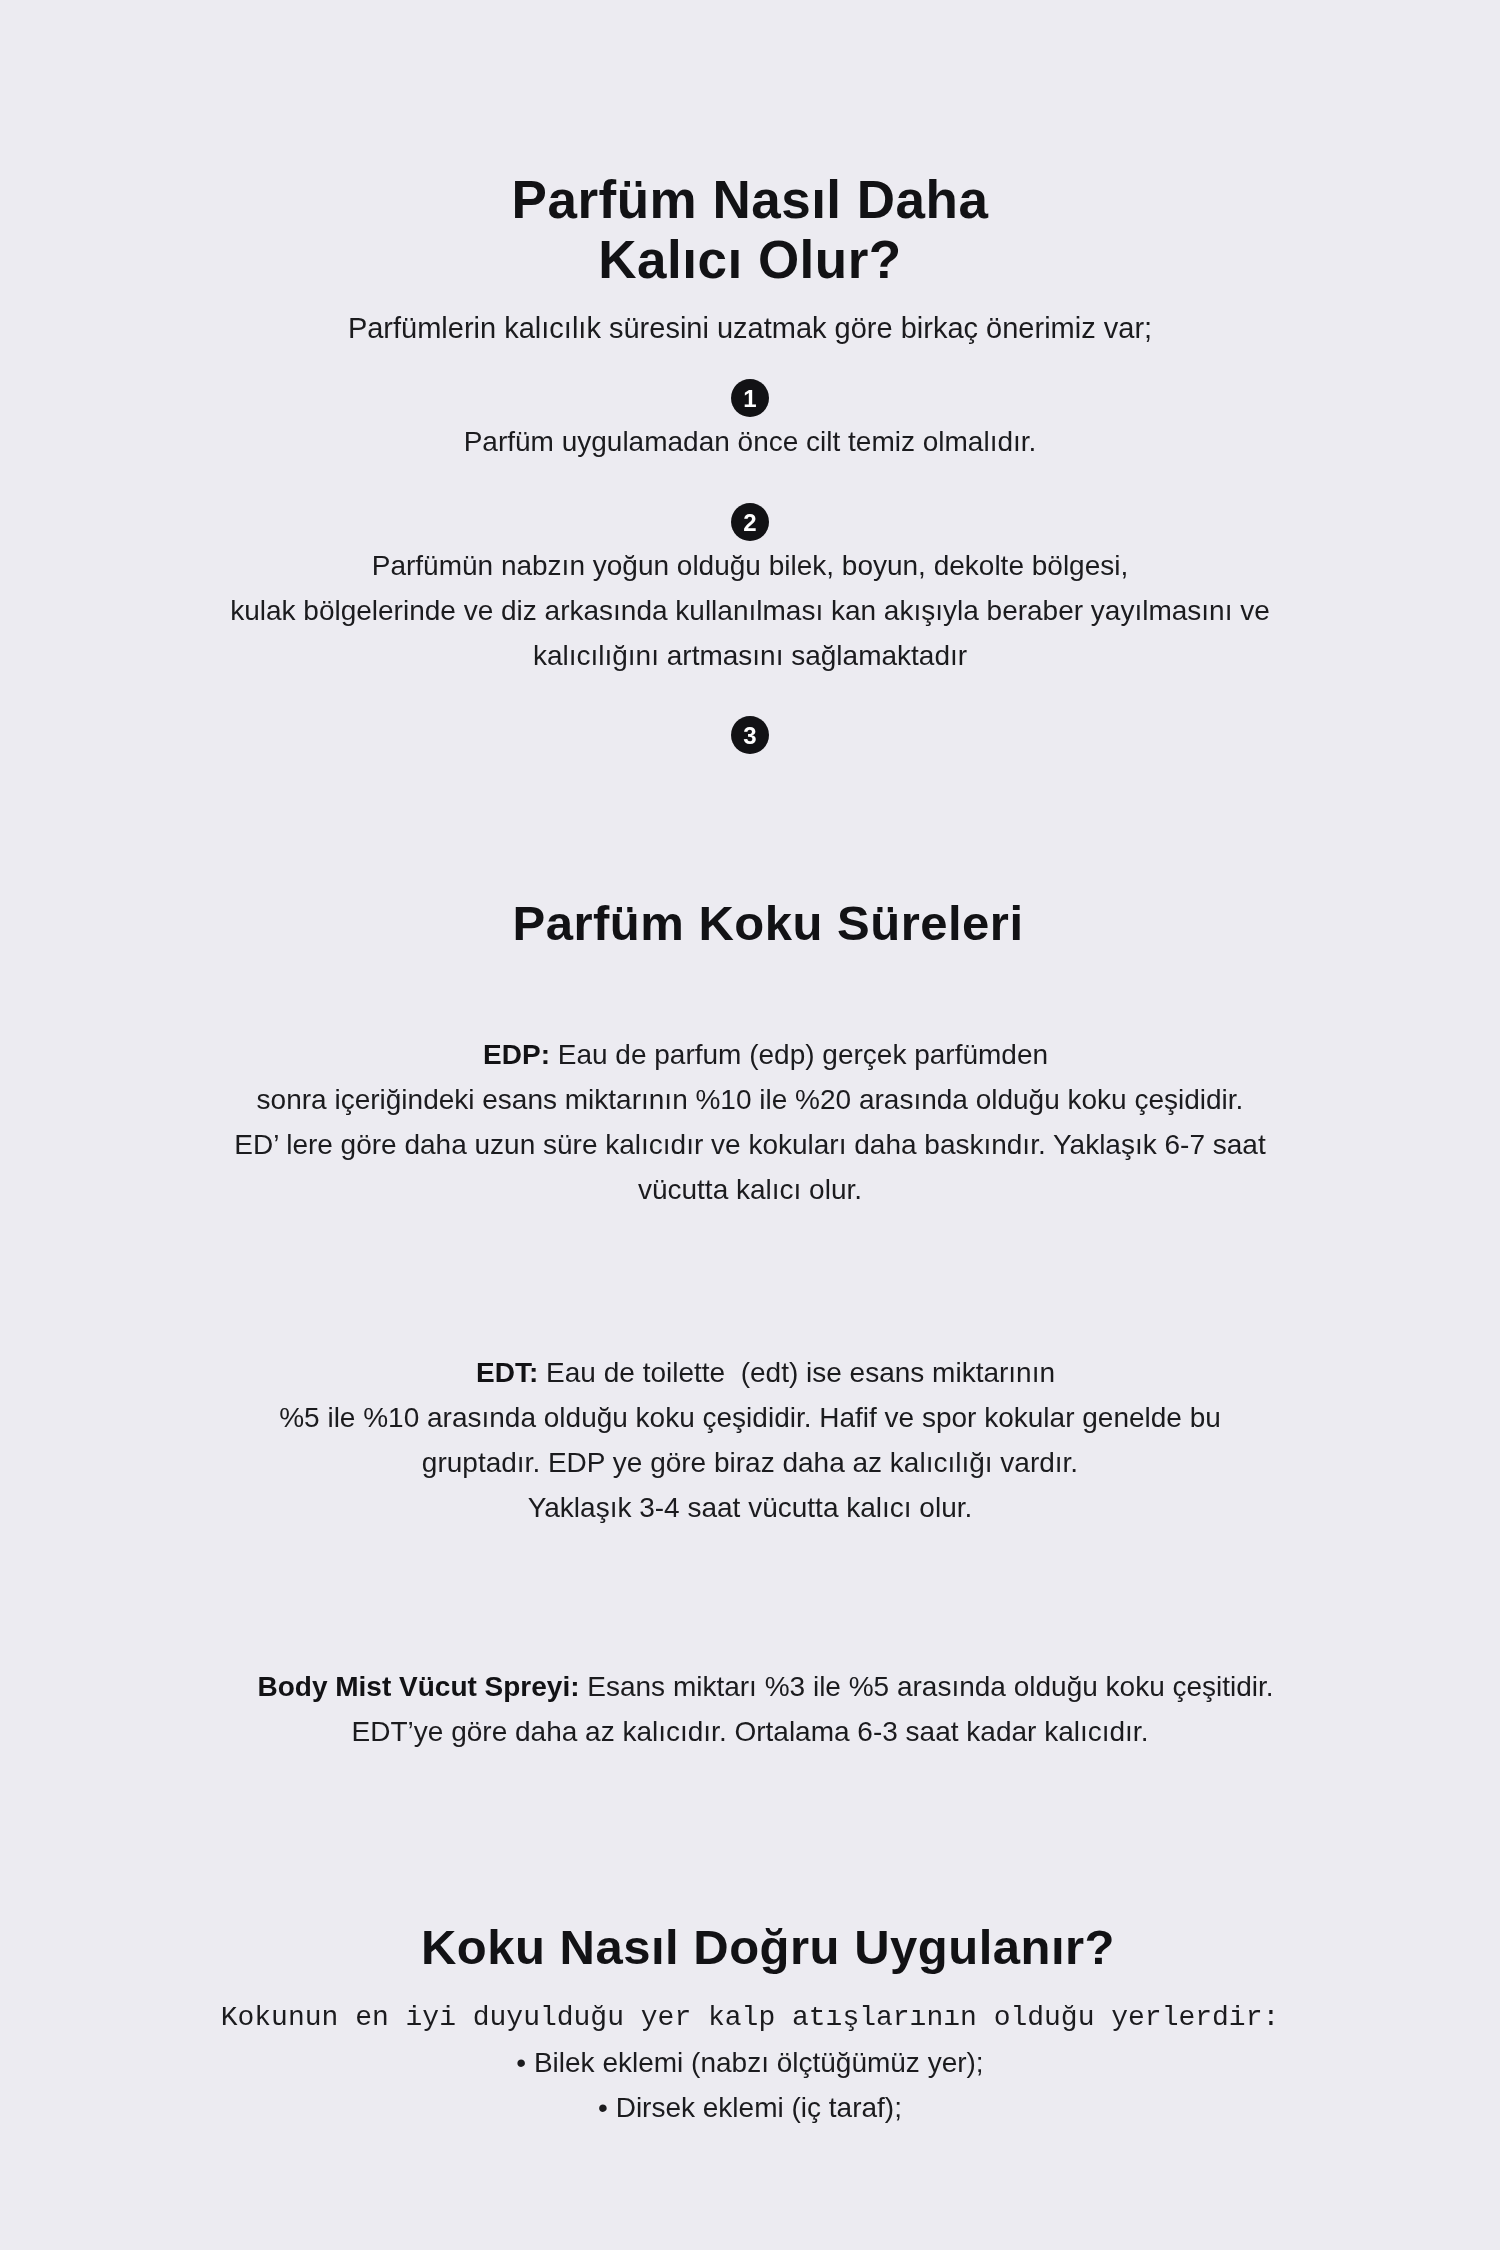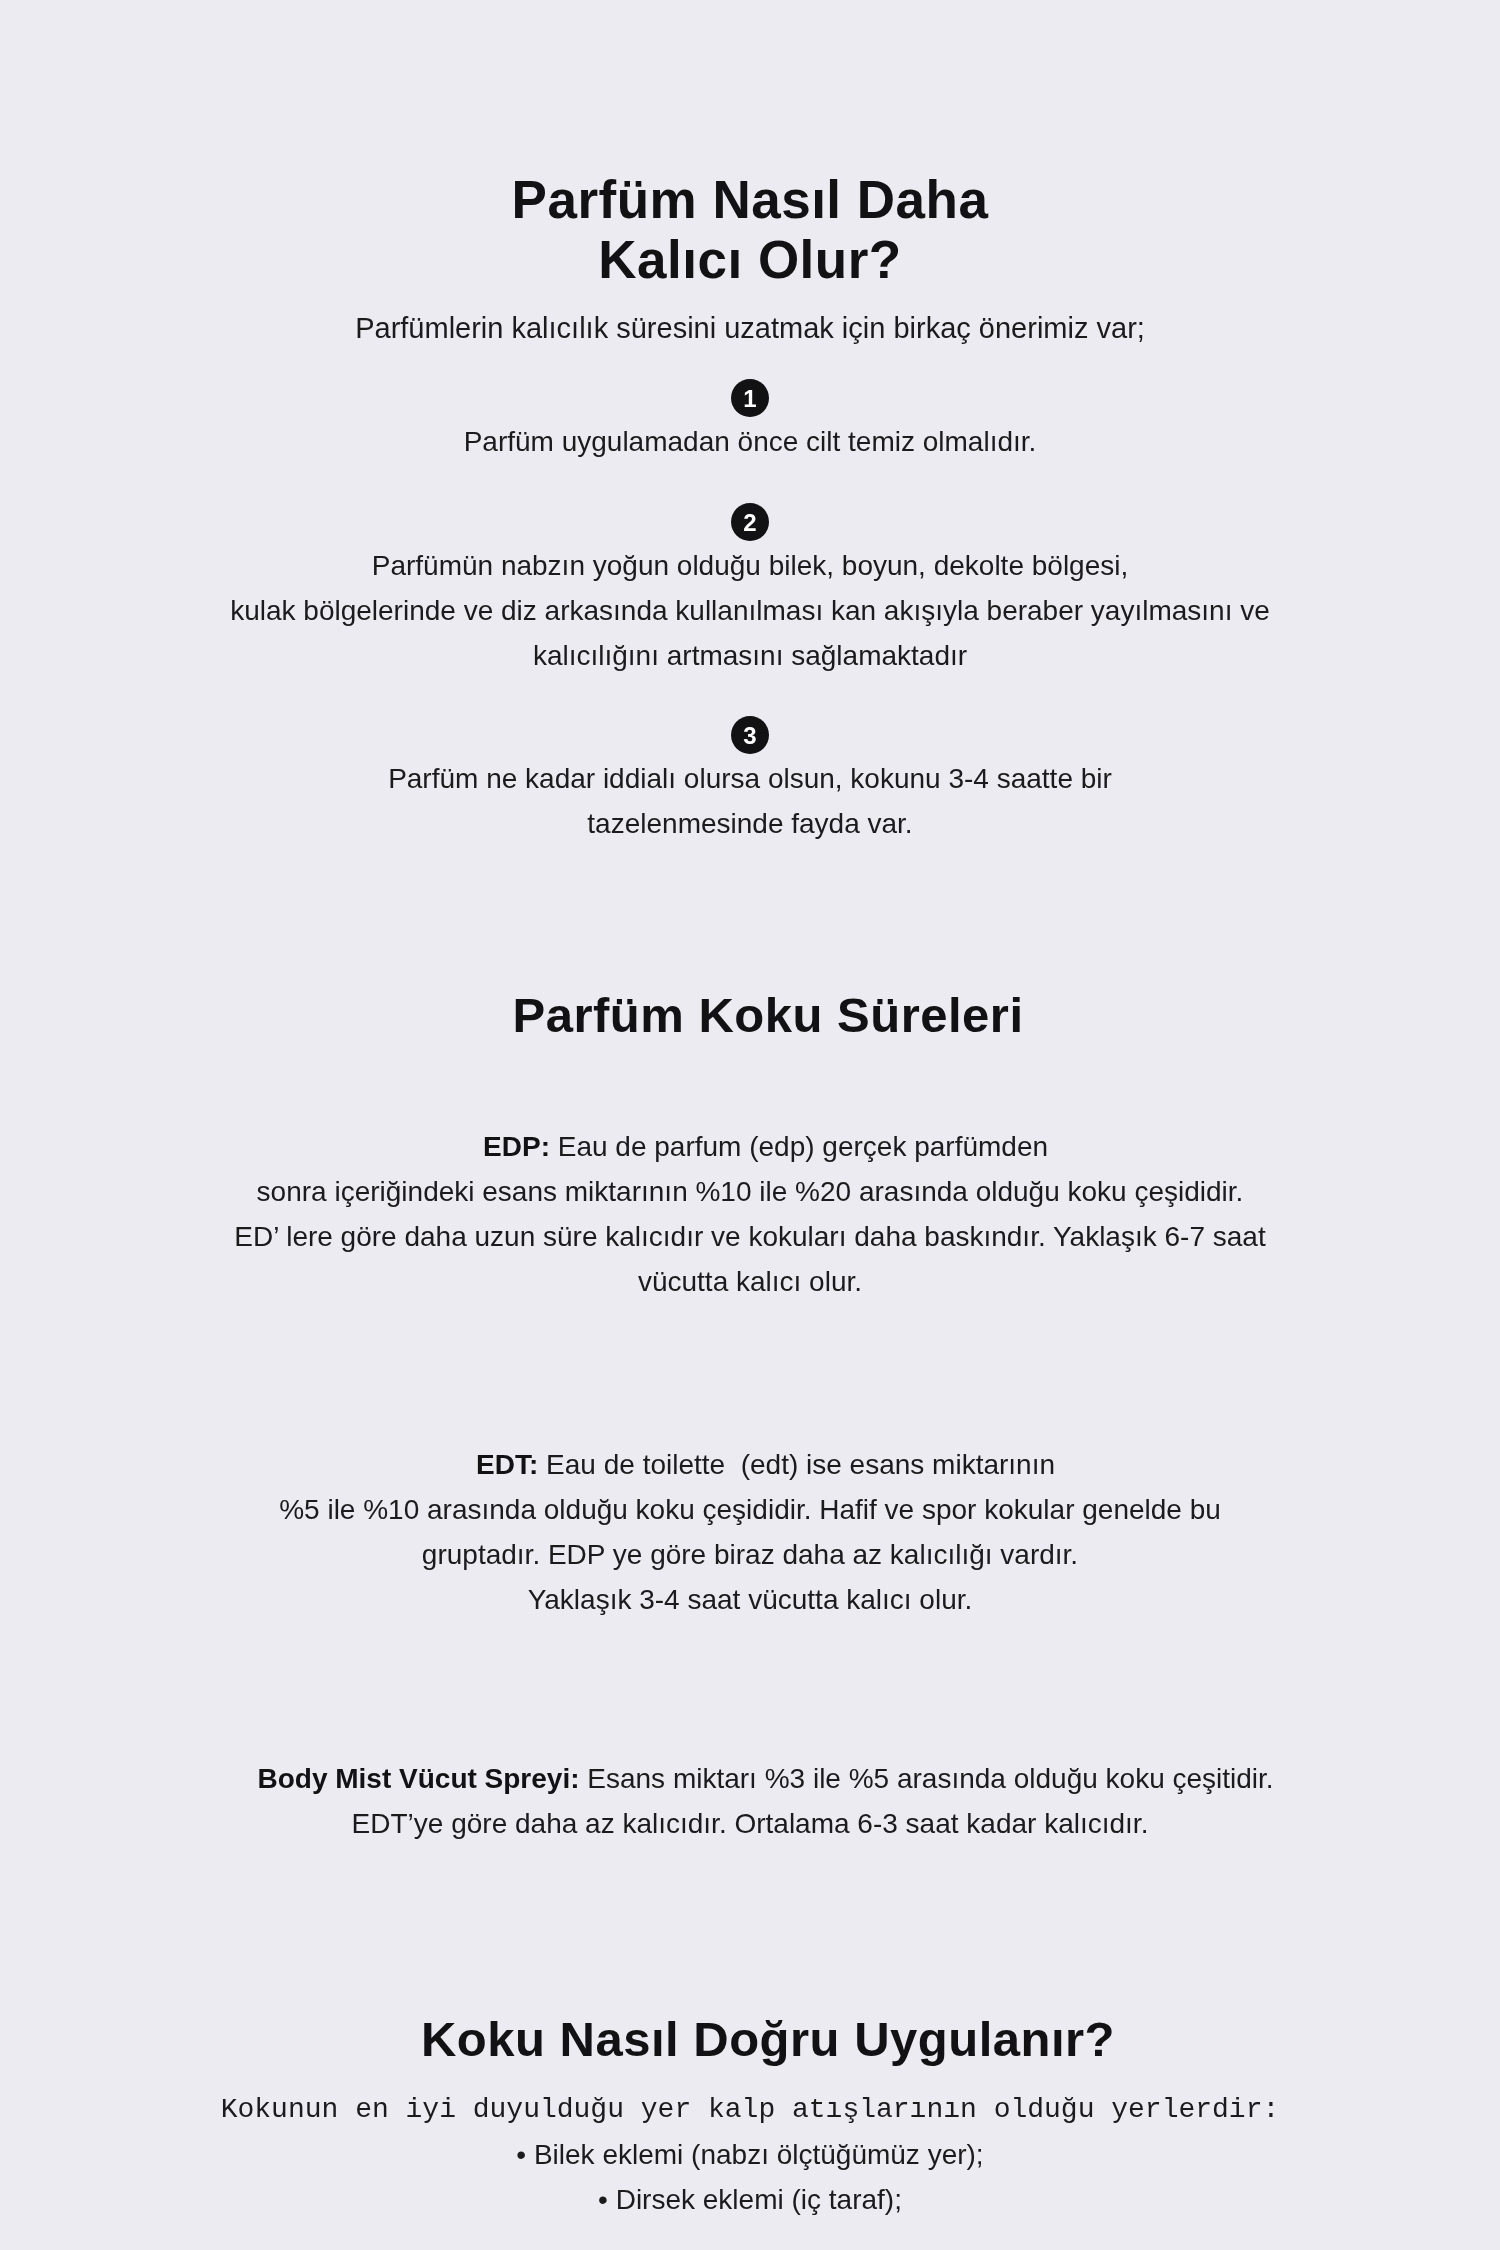--- a/index.html
+++ b/index.html
@@ -95,38 +95,36 @@
   }
 </style>
 </head>
 <body>
 
 <div class="page">
 
   <h1 class="h-title">Parfüm Nasıl Daha
 Kalıcı Olur?</h1>
 
-  <div class="subtitle">Parfümlerin kalıcılık süresini uzatmak için birkaç önerimiz var;</div>
+  <div class="subtitle">Parfümlerin kalıcılık süresini uzatmak göre birkaç önerimiz var;</div>
 
   <div>
     <div class="tip-number n1">1</div>
     <div class="tip-text">Parfüm uygulamadan önce cilt temiz olmalıdır.</div>
   </div>
 
   <div>
     <div class="tip-number n2">2</div>
     <div class="tip-text">Parfümün nabzın yoğun olduğu bilek, boyun, dekolte bölgesi,
 kulak bölgelerinde ve diz arkasında kullanılması kan akışıyla beraber yayılmasını ve
 kalıcılığını artmasını sağlamaktadır</div>
   </div>
 
   <div>
     <div class="tip-number n3">3</div>
-    <div class="tip-text">Parfüm ne kadar iddialı olursa olsun, kokunu 3-4 saatte bir
-tazelenmesinde fayda var.</div>
   </div>
 
   <h2 class="section-title st-sureleri">Parfüm Koku Süreleri</h2>
 
   <div class="para edp">
     <b>EDP:</b><span> Eau de parfum (edp) gerçek parfümden
 sonra içeriğindeki esans miktarının %10 ile %20 arasında olduğu koku çeşididir.
 ED’ lere göre daha uzun süre kalıcıdır ve kokuları daha baskındır. Yaklaşık 6-7 saat
 vücutta kalıcı olur.</span>
   </div>

